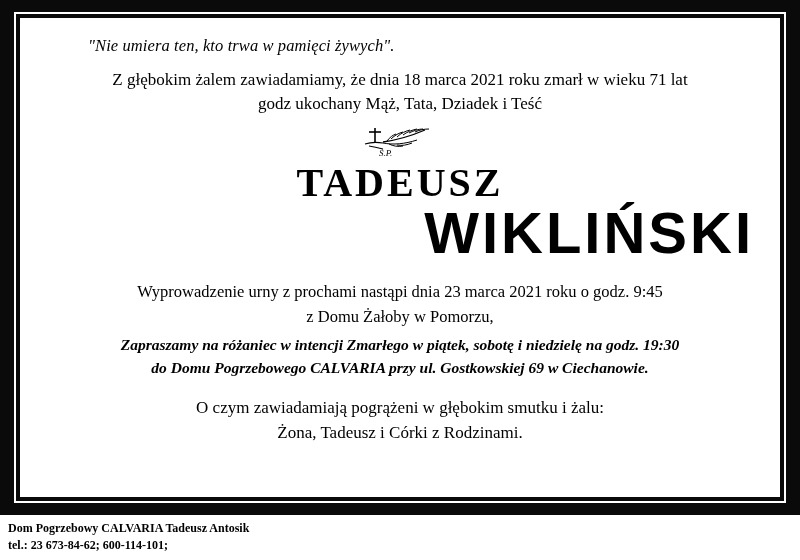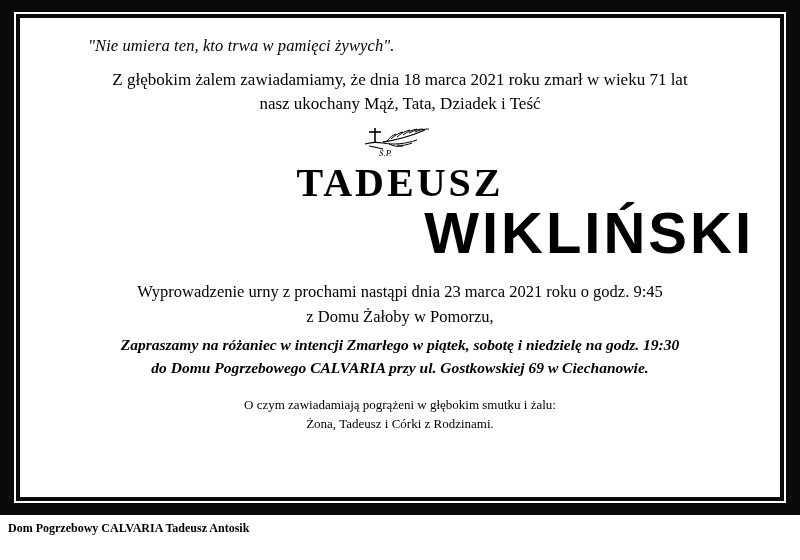--- a/index.html
+++ b/index.html
@@ -114,21 +114,21 @@
     font-weight: 700;
     font-size: 15.5px;
     line-height: 1.45;
   }
   .invite div {
     white-space: nowrap;
   }
 
   .closing {
     margin-top: 16px;
-    font-size: 13px;
+    font-size: 17px;
     line-height: 1.5;
   }
   .closing div {
     white-space: nowrap;
   }
 
   .footer {
     position: absolute;
     left: 8px;
     top: 520px;
@@ -145,21 +145,21 @@
 
   <div class="outer-frame">
     <div class="inner-line"></div>
 
     <div class="card">
 
       <div class="quote">"Nie umiera ten, kto trwa w pamięci żywych".</div>
 
       <div class="intro">
         <div>Z głębokim żalem zawiadamiamy, że dnia  18 marca 2021 roku zmarł w wieku 71 lat</div>
-        <div>nasz ukochany Mąż, Tata, Dziadek i Teść</div>
+        <div>godz ukochany Mąż, Tata, Dziadek i Teść</div>
       </div>
 
       <div class="emblem">
         <svg width="110" height="38" viewBox="0 0 110 38" aria-hidden="true">
           <g stroke="#000000" fill="none" stroke-width="1">
             <path d="M30 6 L30 20" stroke-width="1.6"></path>
             <path d="M24 10 L36 10" stroke-width="1.6"></path>
             <path d="M38 20 C52 18 66 14 80 8" stroke-width="1.3"></path>
             <path d="M46 17 C50 13 54 11 58 10"></path>
             <path d="M52 15 C56 11 61 9 65 8"></path>
@@ -193,15 +193,16 @@
       <div class="closing">
         <div>O czym zawiadamiają pogrążeni w głębokim smutku i żalu:</div>
         <div>Żona, Tadeusz i Córki z Rodzinami.</div>
       </div>
 
     </div>
   </div>
 
   <div class="footer">
     <div>Dom Pogrzebowy CALVARIA Tadeusz Antosik</div>
+    <div>tel.: 23 673-84-62; 600-114-101;</div>
   </div>
 
 </div>
 
 </body></html>

